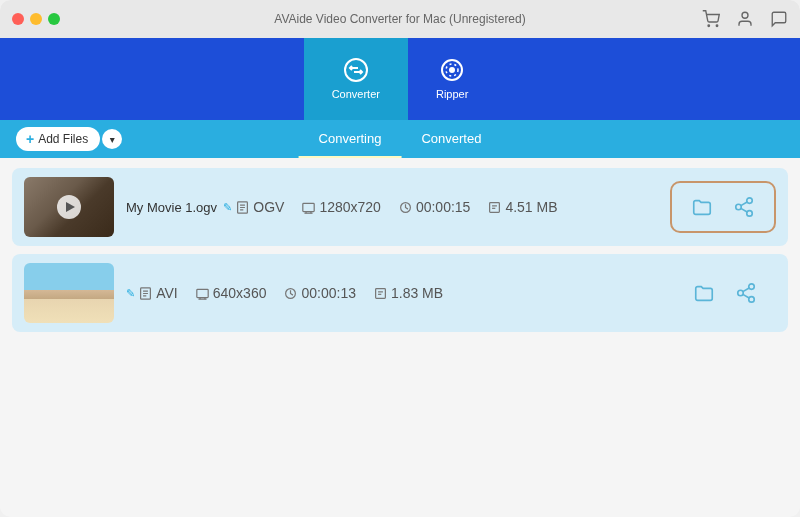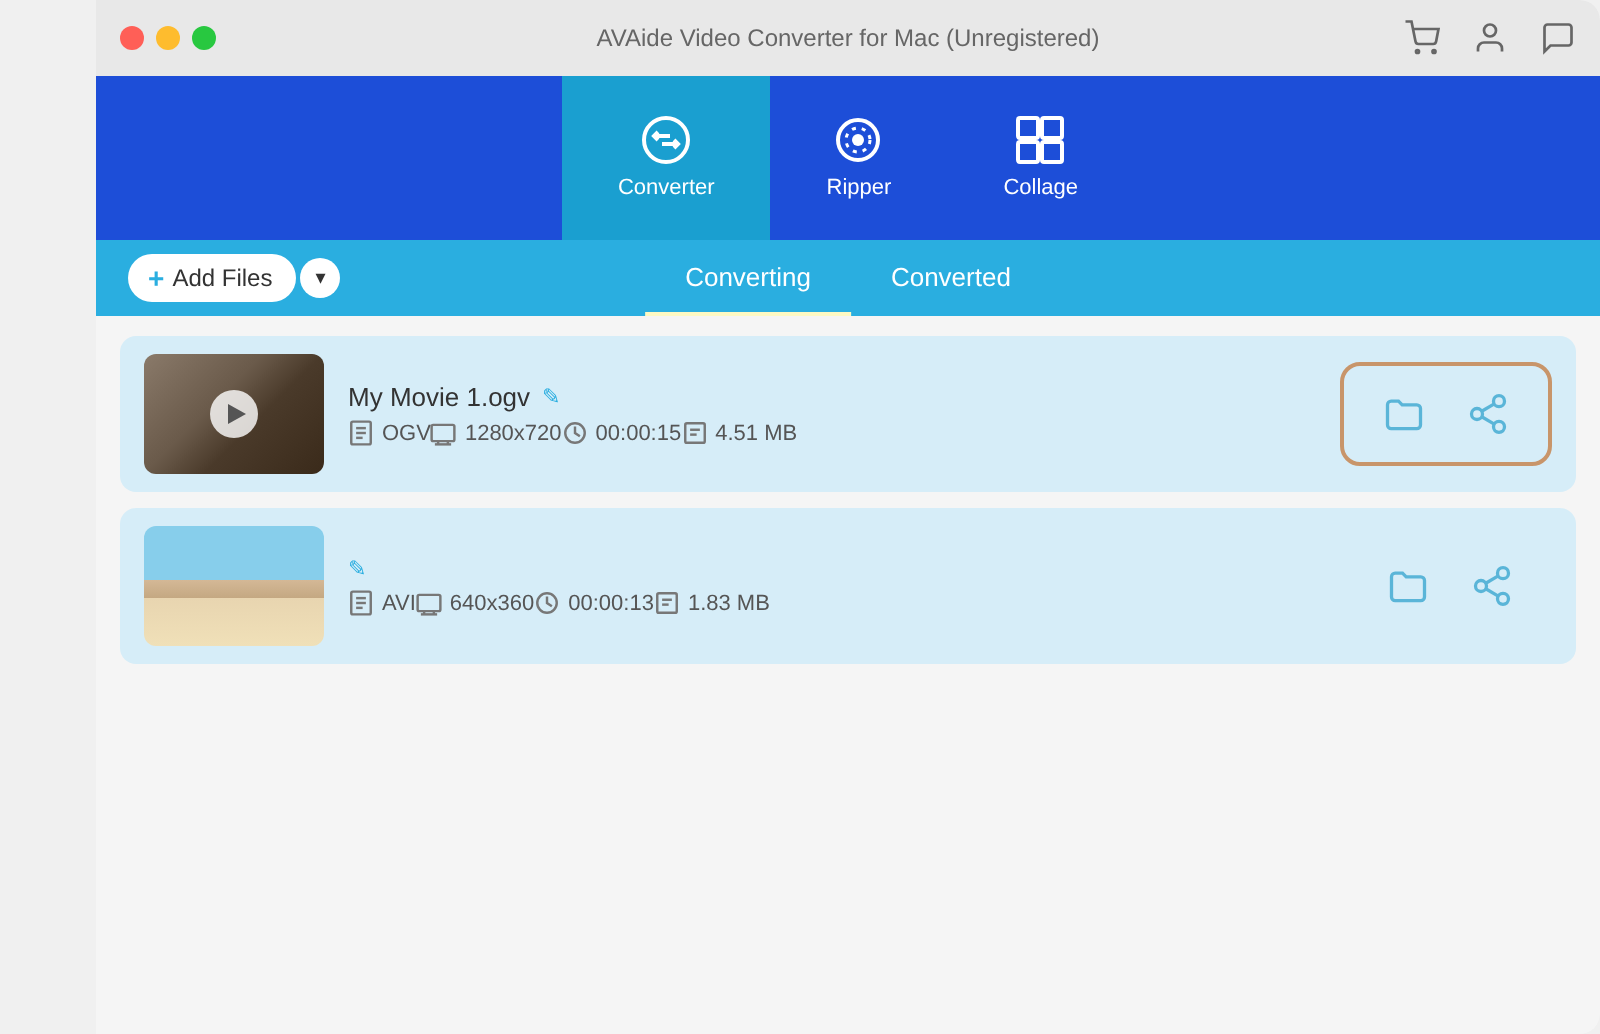--- a/index.html
+++ b/index.html
@@ -188,42 +188,42 @@
     .thumb-movie {
       background: linear-gradient(135deg, #8a7a6a 0%, #6a5a4a 40%, #4a3a2a 60%, #3a2a1a 100%);
     }
     .thumb-beach {
       background: linear-gradient(180deg, #87ceeb 0%, #87ceeb 45%, #d4b896 45%, #c4a882 60%, #e8d5b0 60%, #f0e0b8 100%);
     }
 
     .file-info {
       flex: 1;
       display: flex;
-      flex-direction: column;
       gap: 4px;
     }
     .file-name-row {
       display: flex;
       align-items: center;
       gap: 6px;
     }
     .file-name {
       font-size: 13px;
       font-weight: 500;
       color: #333;
     }
     .edit-icon {
       color: #2aaee0;
       font-size: 11px;
       cursor: pointer;
     }
     .file-meta {
       display: flex;
       align-items: center;
-      font-size: 11px;
+      gap: 18px;
+      font-size: 14px;
       color: #555;
     }
     .meta-item {
       display: flex;
       align-items: center;
       gap: 4px;
     }
     .action-btn-plain {
       width: 36px;
       height: 36px;
@@ -244,21 +244,20 @@
     }
 
     
     .app-wrapper {
       width: 800px;
       height: 517px;
       display: flex;
       flex-direction: column;
       border-radius: 10px;
       overflow: hidden;
-      padding-left: 48px;
     }
 
     .toolbar-wrapper {
       background: #2aaee0;
       height: 38px;
       display: flex;
       align-items: center;
       padding: 0 16px;
       position: relative;
     }
@@ -307,29 +306,20 @@
     <div class="nav-item">
       <svg viewBox="0 0 28 28">
         <circle cx="14" cy="14" r="10" fill="none" stroke="white" stroke-width="2"></circle>
         <circle cx="14" cy="14" r="3" fill="white"></circle>
         <circle cx="14" cy="14" r="6" fill="none" stroke="white" stroke-width="1.5" stroke-dasharray="2 3"></circle>
       </svg>
       <span class="nav-label">Ripper</span>
     </div>
 
 
-    <div class="nav-item">
-      <svg viewBox="0 0 28 28">
-        <rect x="3" y="3" width="10" height="10" rx="1" fill="none" stroke="white" stroke-width="2"></rect>
-        <rect x="15" y="3" width="10" height="10" rx="1" fill="none" stroke="white" stroke-width="2"></rect>
-        <rect x="3" y="15" width="10" height="10" rx="1" fill="none" stroke="white" stroke-width="2"></rect>
-        <rect x="15" y="15" width="10" height="10" rx="1" fill="none" stroke="white" stroke-width="2"></rect>
-      </svg>
-      <span class="nav-label">Collage</span>
-    </div>
 
   </div>
 
   <div class="toolbar-wrapper">
     <button class="add-files-btn">
       <span class="plus">+</span>
       <span>Add Files</span>
     </button>
     <div class="add-files-dropdown">▾</div>
 

